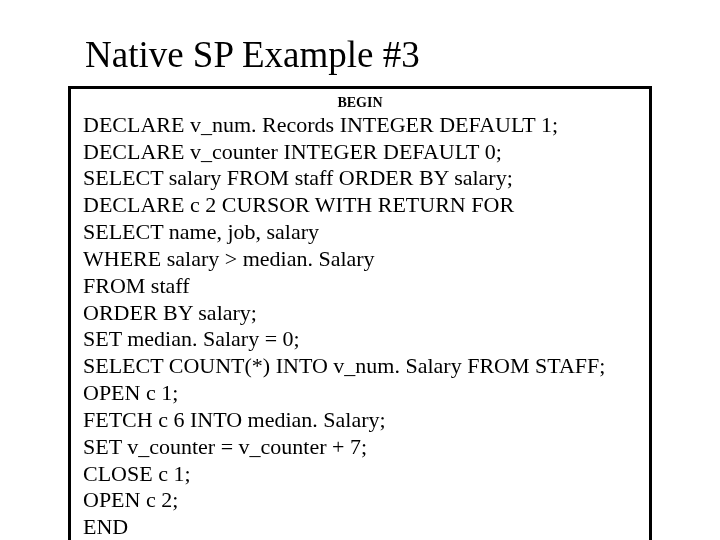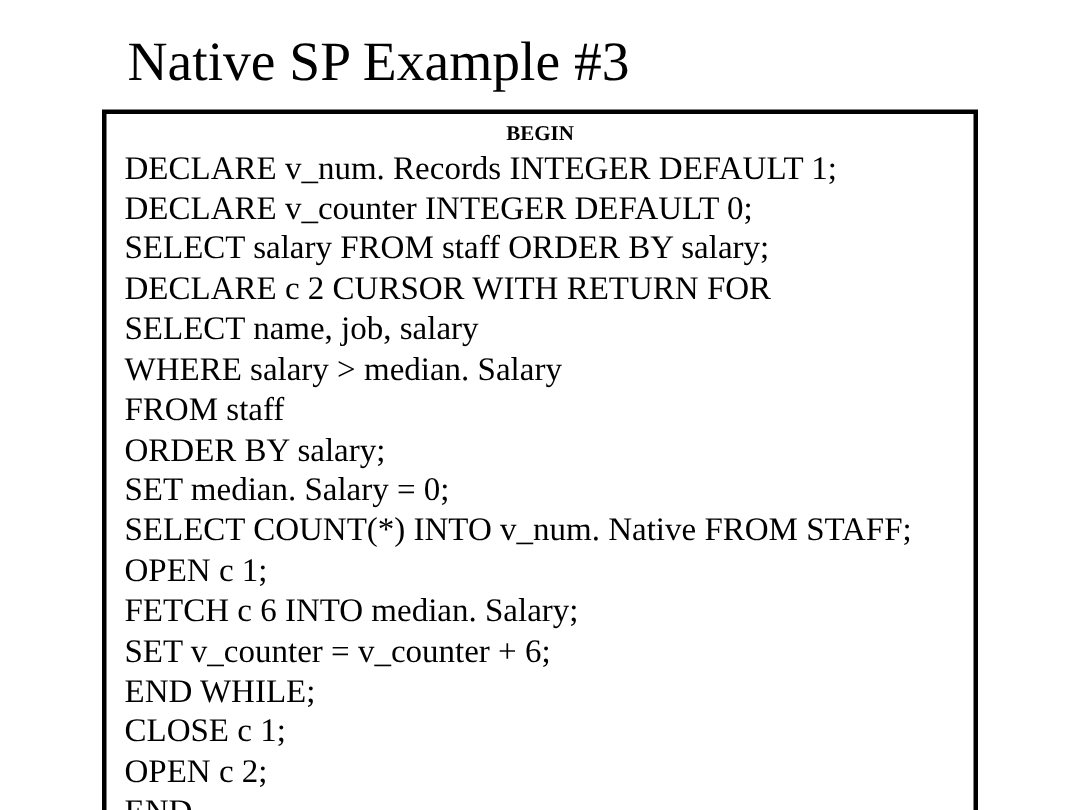--- a/index.html
+++ b/index.html
@@ -8,21 +8,21 @@
     width: 720px;
     height: 540px;
     background: #fff;
     font-family: "Times New Roman", Times, serif;
     color: #000;
   }
   .slide {
     box-sizing: border-box;
     width: 720px;
     height: 540px;
-    padding: 10px 0 0 0;
+    padding: 23px 0 0 0;
   }
   .title {
     font-size: 37px;
     font-weight: normal;
     margin: 10px 0 10px 85px;
   }
   .code-box {
     border: 3px solid #000;
     margin: 0 68px 0 68px;
     padding: 6px 12px 8px 12px;
@@ -49,22 +49,21 @@
     <div class="begin">BEGIN</div>
     <div class="code-line">DECLARE v_num. Records INTEGER DEFAULT 1;</div>
     <div class="code-line">DECLARE v_counter INTEGER DEFAULT 0;</div>
     <div class="code-line">SELECT salary FROM staff ORDER BY salary;</div>
     <div class="code-line">DECLARE c 2 CURSOR WITH RETURN FOR</div>
     <div class="code-line">SELECT name, job, salary</div>
     <div class="code-line">WHERE salary &gt; median. Salary</div>
     <div class="code-line">FROM staff</div>
     <div class="code-line">ORDER BY salary;</div>
     <div class="code-line">SET median. Salary = 0;</div>
-    <div class="code-line">SELECT COUNT(*) INTO v_num. Native FROM STAFF;</div>
+    <div class="code-line">SELECT COUNT(*) INTO v_num. Salary FROM STAFF;</div>
     <div class="code-line">OPEN c 1;</div>
     <div class="code-line">FETCH c 6 INTO median. Salary;</div>
-    <div class="code-line">SET v_counter = v_counter + 6;</div>
-    <div class="code-line">END WHILE;</div>
+    <div class="code-line">SET v_counter = v_counter + 7;</div>
     <div class="code-line">CLOSE c 1;</div>
     <div class="code-line">OPEN c 2;</div>
     <div class="code-line">END</div>
   </div>
 </div>
 
 </body></html>

